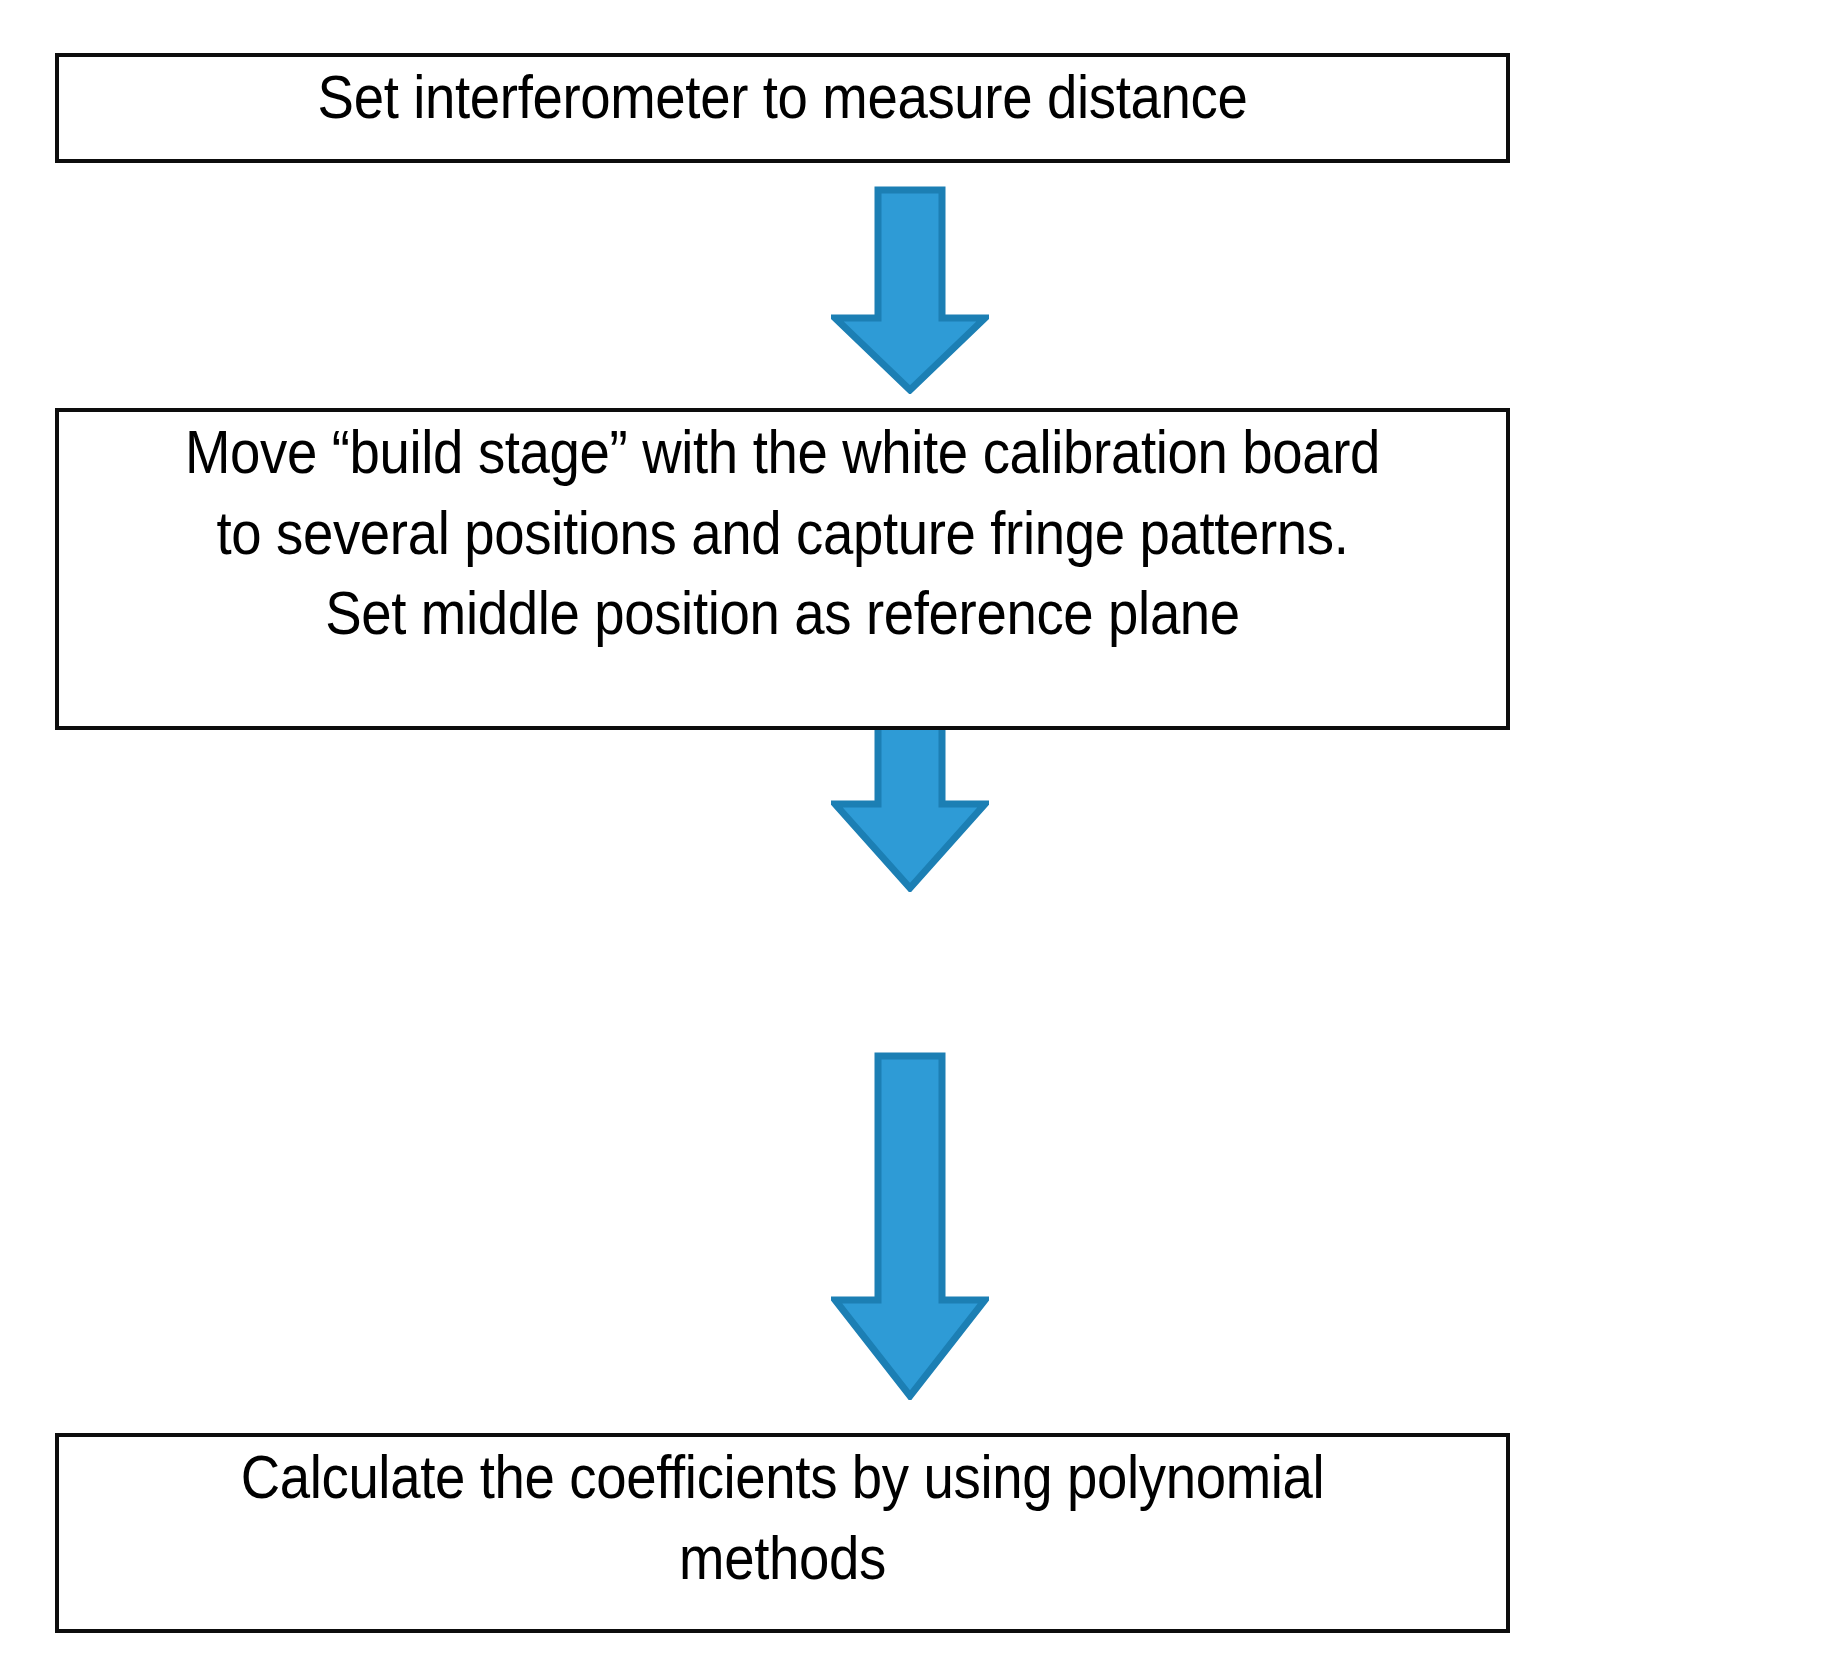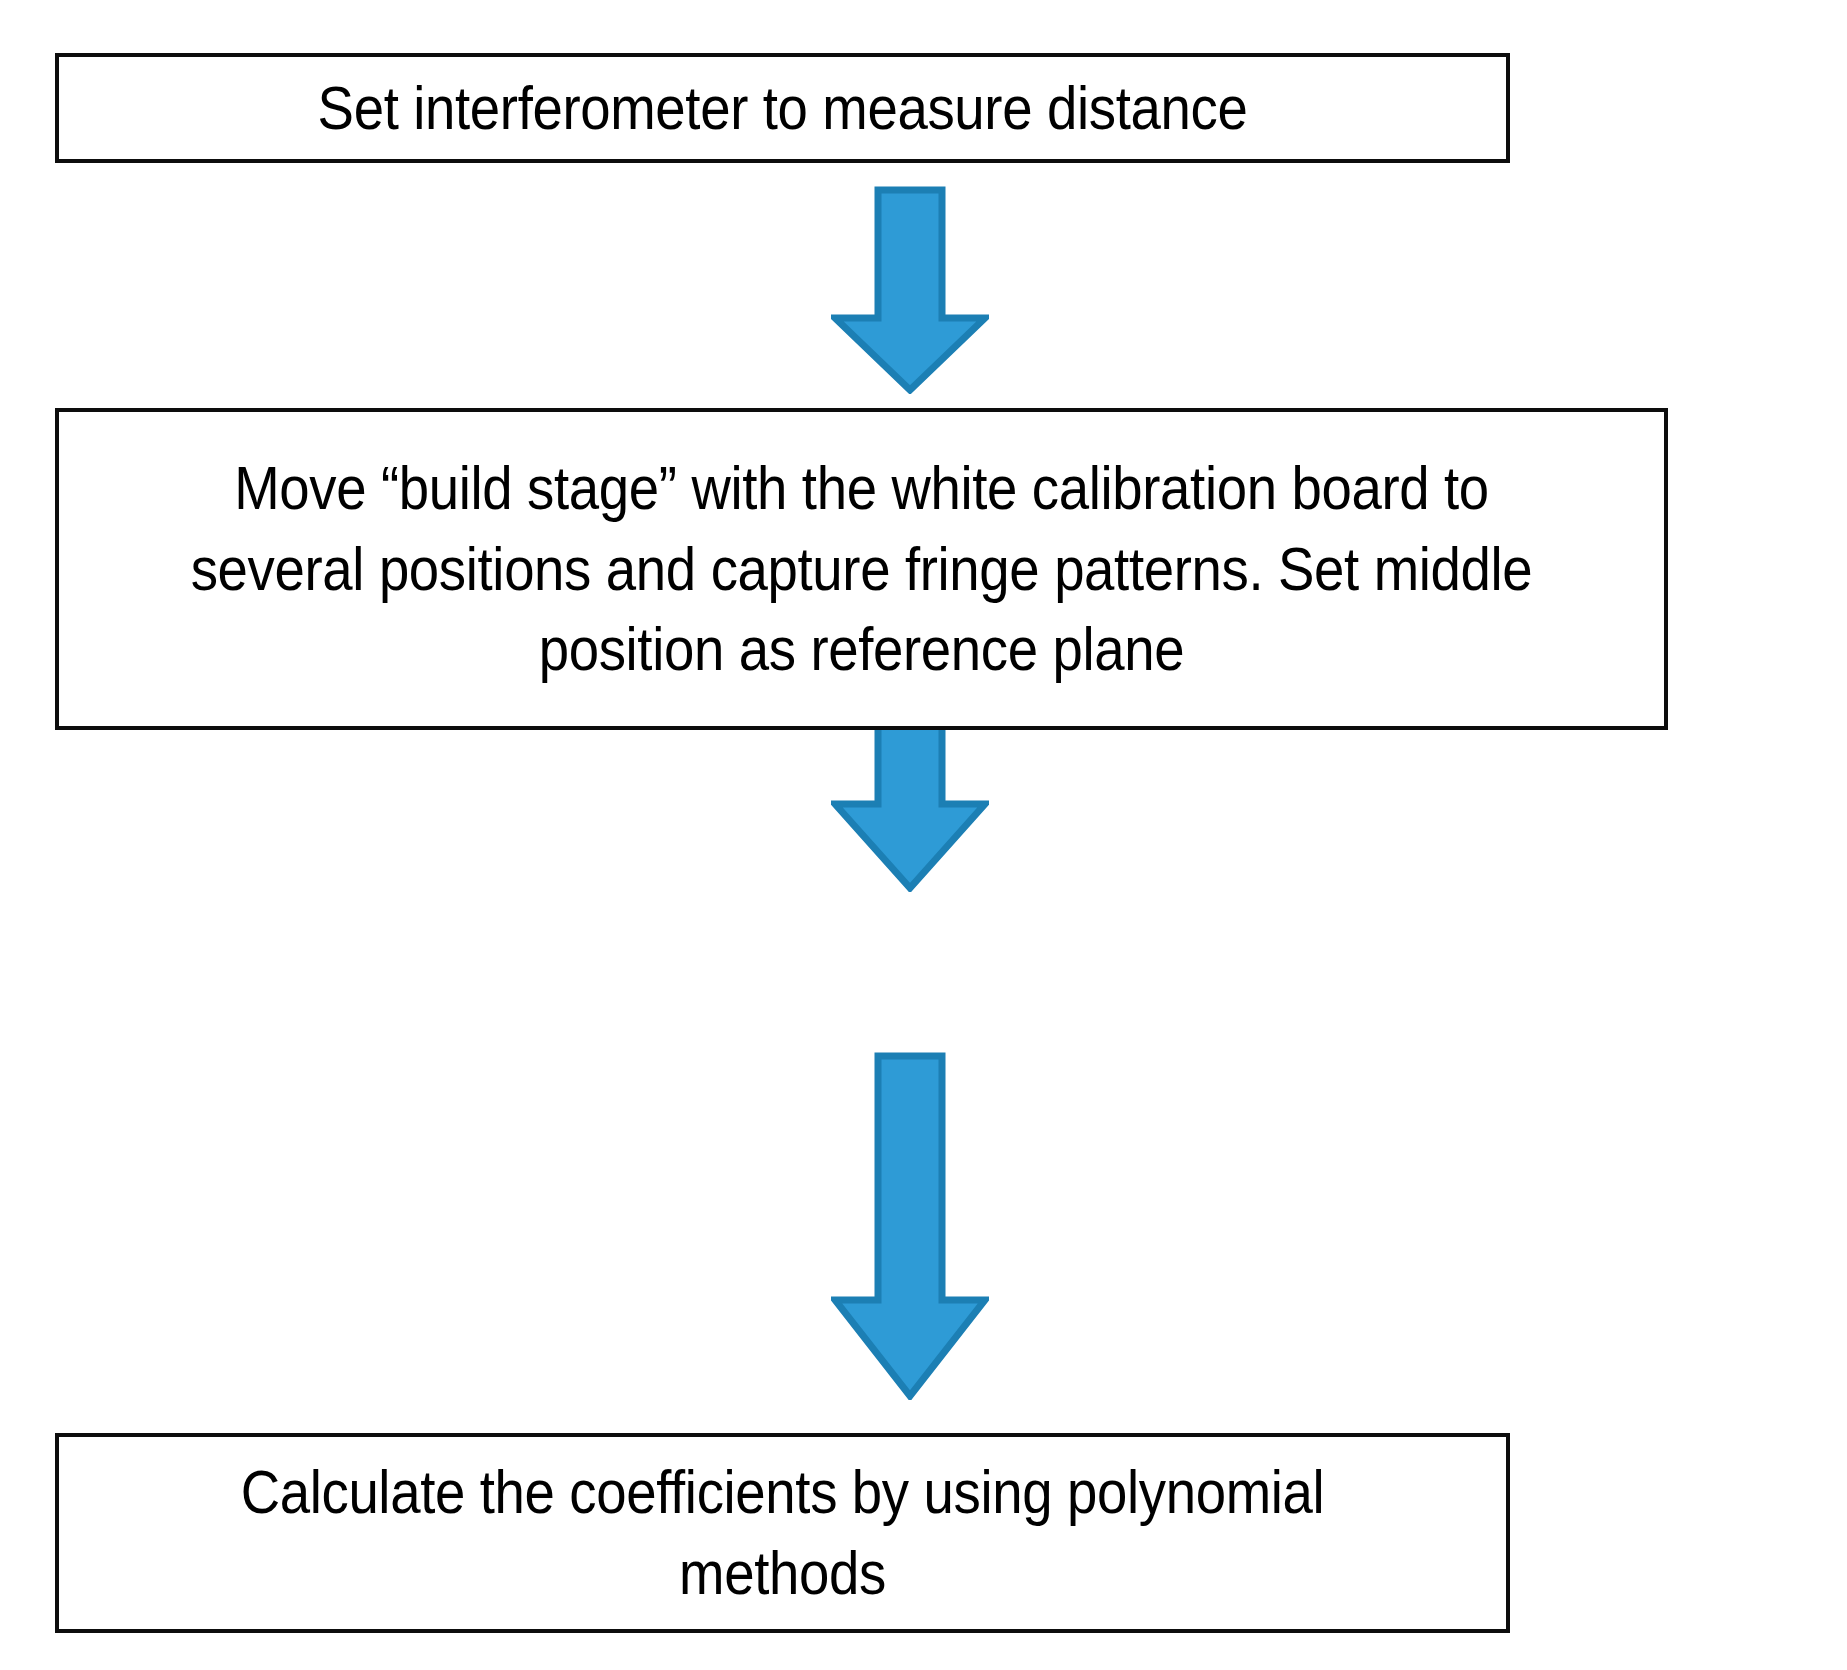--- a/index.html
+++ b/index.html
@@ -19,42 +19,41 @@
     overflow: hidden;
   }
 
   
   .flow-box {
     position: absolute;
     box-sizing: border-box;
     background: #ffffff;
     border: 4px solid #0d0d0d;
     display: flex;
-    align-items: center;
     justify-content: center;
     text-align: center;
     color: #000000;
     z-index: 2;
   }
   .flow-box .box-text {
     display: block;
     width: 100%;
     padding: 0 26px;
     font-size: 62px;
     line-height: 1.30;
     letter-spacing: -0.4px;
     font-weight: 400;
     font-stretch: condensed;
     transform: scaleX(0.88);
     transform-origin: center center;
     white-space: pre-line;
   }
 
   #box-1 { left: 55px;  top: 53px;   width: 1455px; height: 110px; }
-  #box-2 { left: 55px;  top: 408px;  width: 1613px; height: 322px; }
+  #box-2 { left: 55px;  top: 408px;  width: 1455px; height: 322px; }
   #box-3 { left: 55px;  top: 878px;  width: 1455px; height: 310px; }
   #box-4 { left: 55px;  top: 1388px; width: 1455px; height: 200px; margin-top: 45px; }
 
   
   .flow-arrow {
     position: absolute;
     z-index: 1;
   }
   .flow-arrow svg { display: block; }
 

